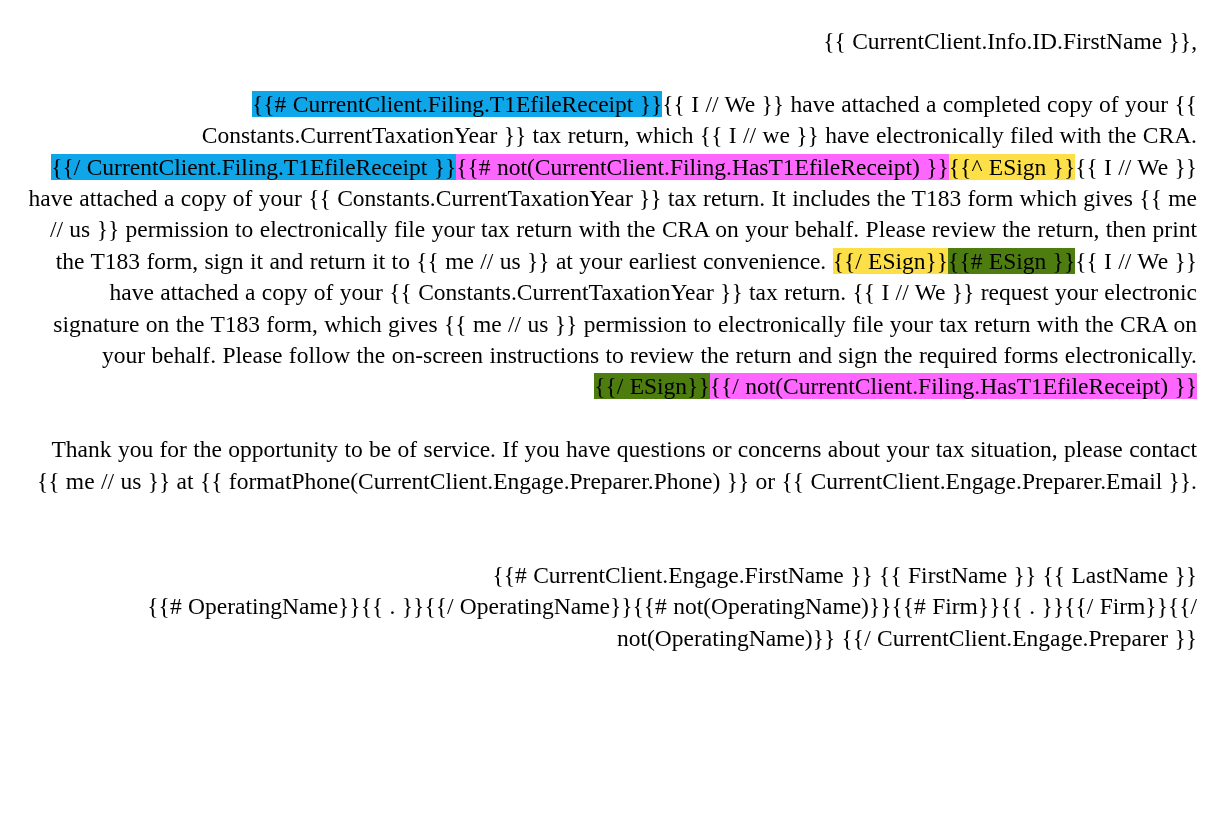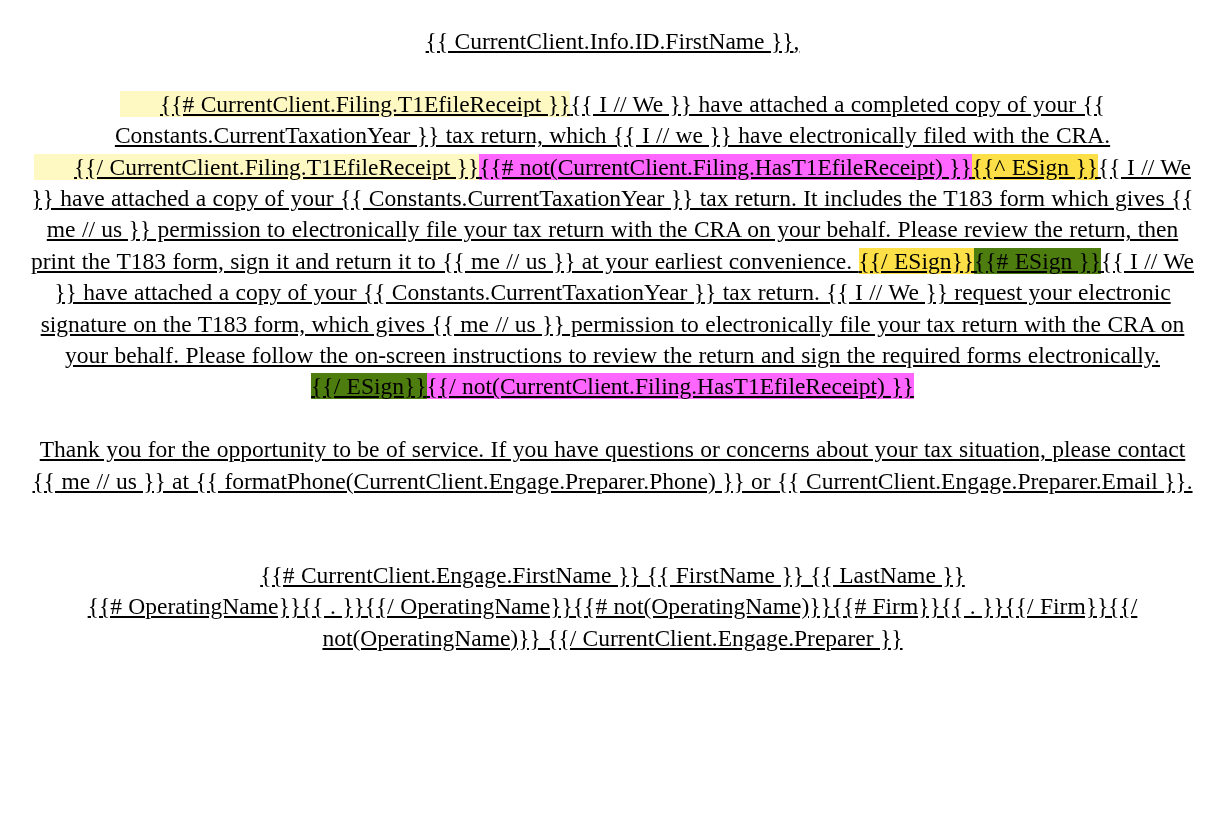--- a/index.html
+++ b/index.html
@@ -17,32 +17,31 @@
   }
   #doc {
     box-sizing: border-box;
     width: 1211px;
     padding: 26px 14px 0 28px;
   }
   p.para {
     margin: 0 0 0 0;
     font-size: 23.5px;
     line-height: 31.4px;
-    text-align: center;
+    text-align: right;
     word-spacing: 0.5px;
     white-space: normal;
-    text-decoration: underline;
   }
   p.spacer {
     margin: 0;
     height: 31.4px;
     font-size: 23.5px;
     line-height: 31.4px;
   }
-  .hl-orange  { background-color: #fef9c3; padding-left: 40px; }
+  .hl-orange  { background-color: #0ea5e9; }
   .hl-magenta { background-color: #ff66ff; }
   .hl-yellow  { background-color: #fde047; }
   .hl-green   { background-color: #4d7c0f; }
   .tag { white-space: nowrap; }
 </style>
 </head>
 <body>
 
 <div id="doc">
 

